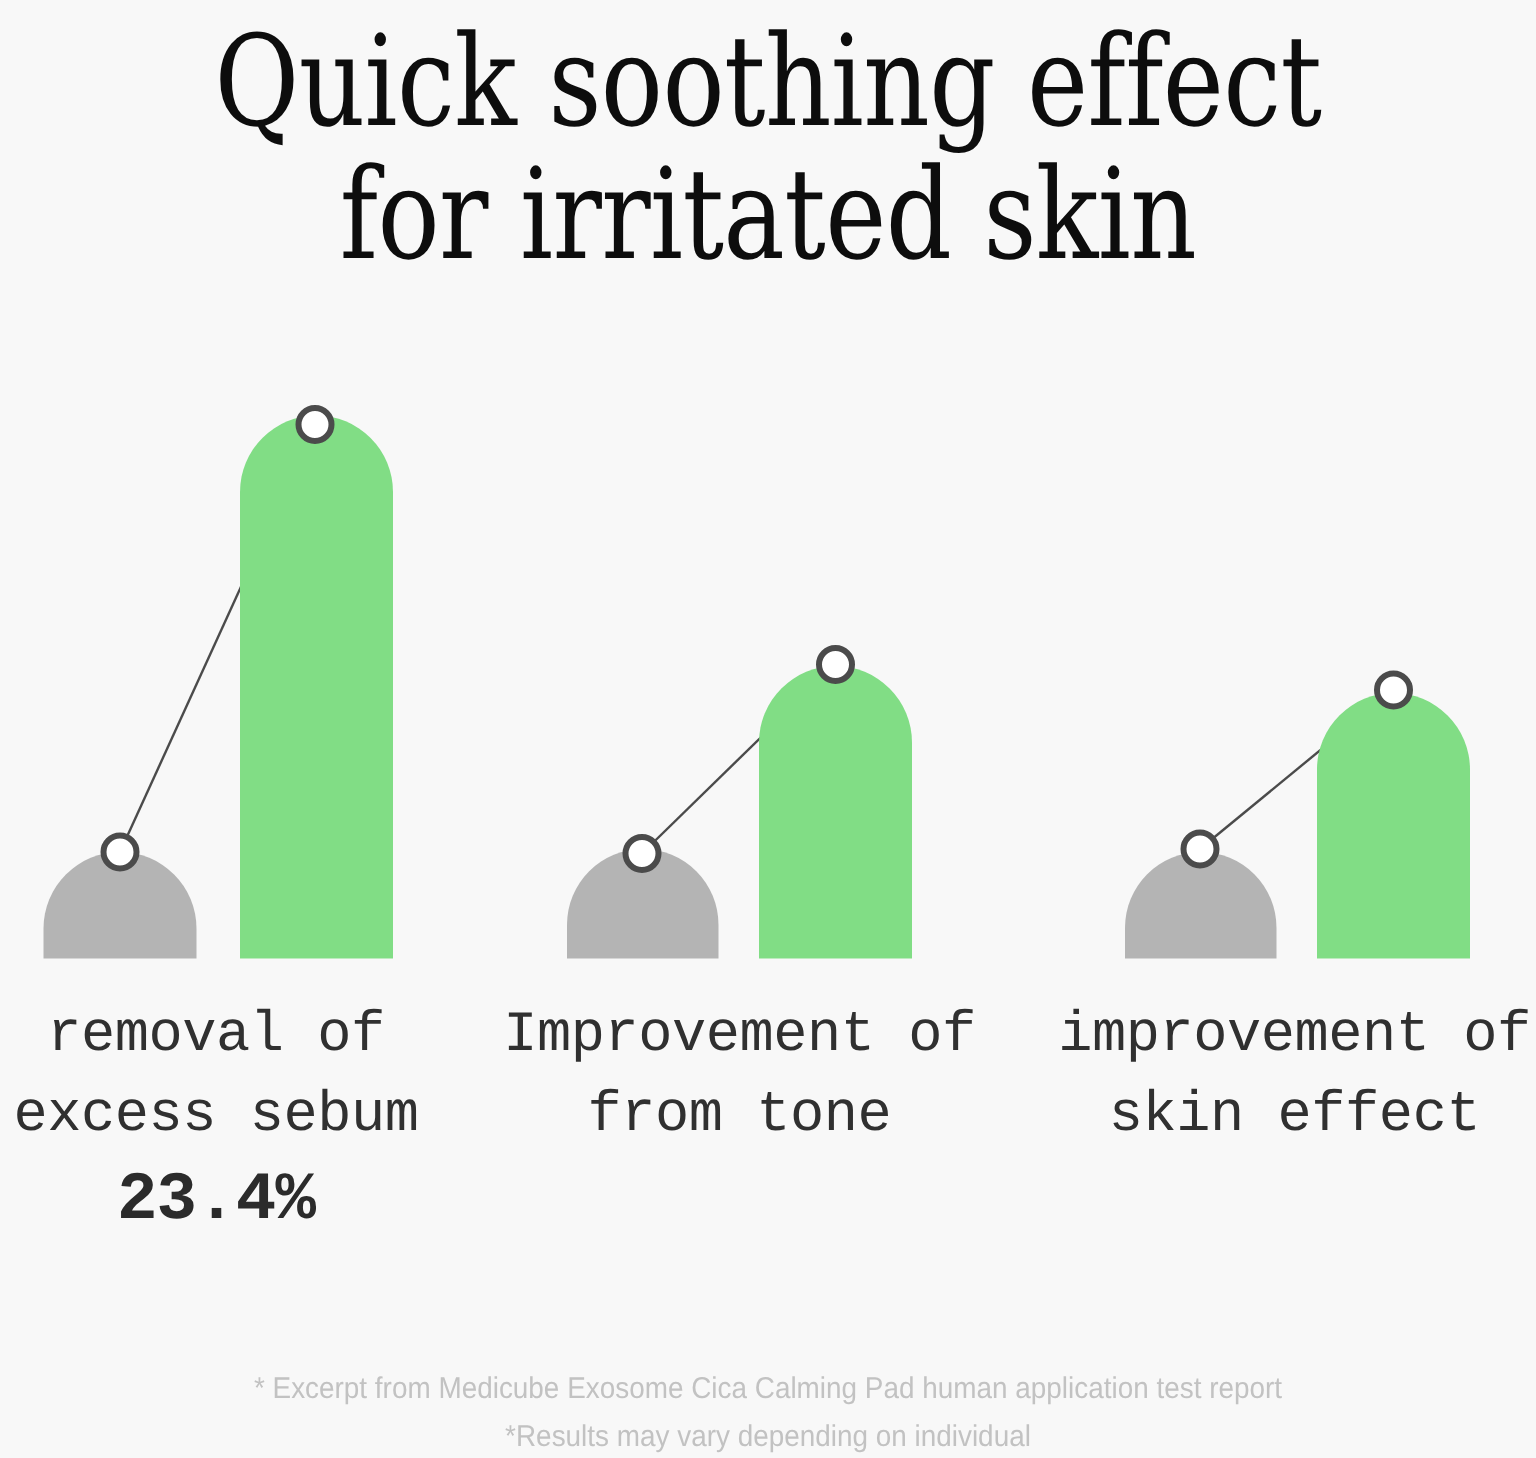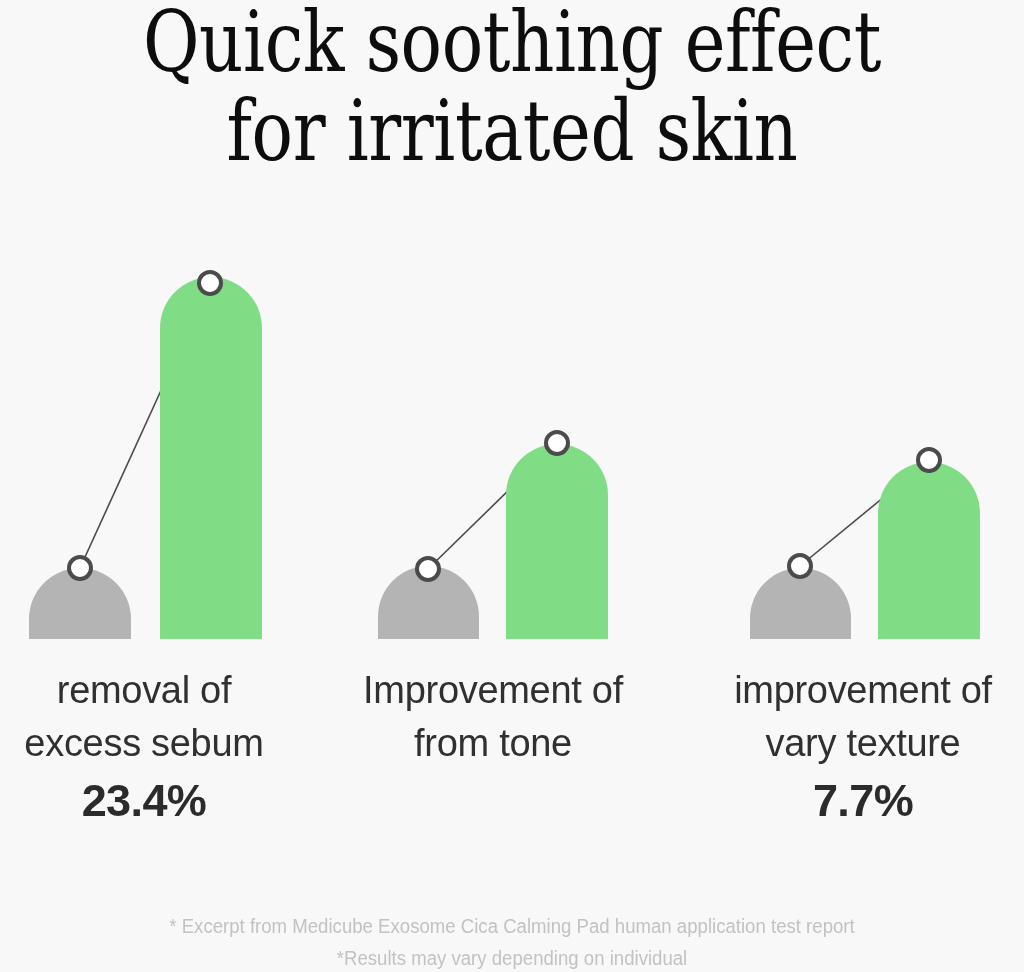--- a/index.html
+++ b/index.html
@@ -19,21 +19,21 @@
   #infographic {
     position: absolute;
     inset: 0;
     width: 1024px;
     height: 972px;
   }
 
   
   .headline {
     position: absolute;
-    top: 0px;
+    top: 12px;
     left: 0;
     width: 1024px;
     text-align: center;
     font-family: "DejaVu Serif", "Liberation Serif", serif;
     color: #0d0d0d;
     line-height: 0.97;
     letter-spacing: -0.5px;
   }
   .headline-line {
     display: block;
@@ -46,20 +46,21 @@
   .headline-line.l1 { padding-top: 2px; }
   .headline-line.l2 { padding-top: 8px; }
 
   
   #chart {
     position: absolute;
     left: 0;
     top: 0;
     width: 1024px;
     height: 972px;
+    font-family: Liberation Mono, monospace;
   }
   .bar {
     position: absolute;
     box-sizing: border-box;
   }
   .bar.gray  { background: #b4b4b4; }
   .bar.green { background: #81dd85; }
 
   .marker {
     position: absolute;
@@ -161,22 +162,21 @@
       <span class="cap-value">23.4%</span>
     </div>
 
     <div class="caption" style="left:333px; top:664px; width:320px;">
       <span class="cap-line">Improvement of</span>
       <span class="cap-line">from tone</span>
     </div>
 
     <div class="caption" style="left:703px; top:664px; width:320px;">
       <span class="cap-line">improvement of</span>
-      <span class="cap-line">vary texture</span>
-      <span class="cap-value">7.7%</span>
+      <span class="cap-line">skin effect</span>
     </div>
 
   </div>
 
   <div class="footnote" style="top:910px;">
     <span class="fn-line">* Excerpt from Medicube Exosome Cica Calming Pad human application test report</span>
     <span class="fn-line">*Results may vary depending on individual</span>
   </div>
 
 </div>

